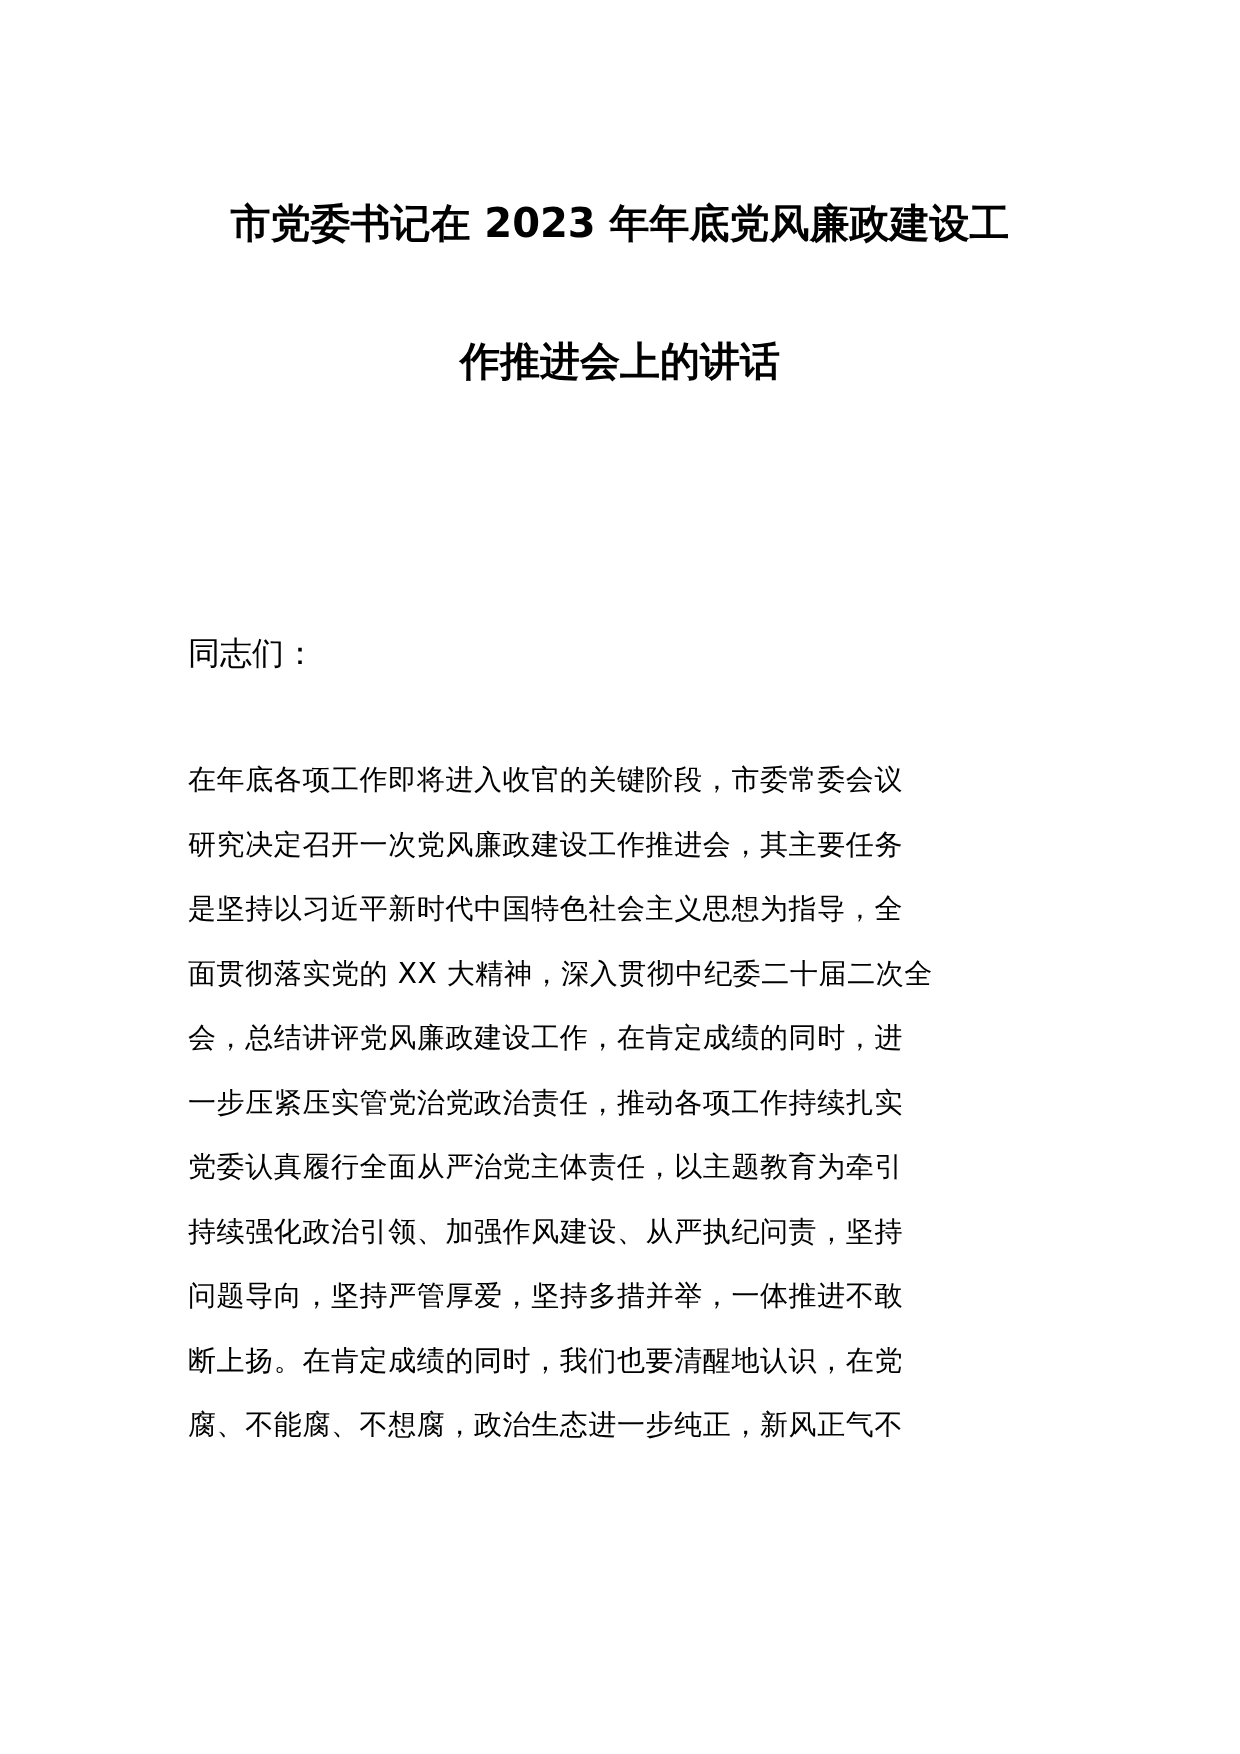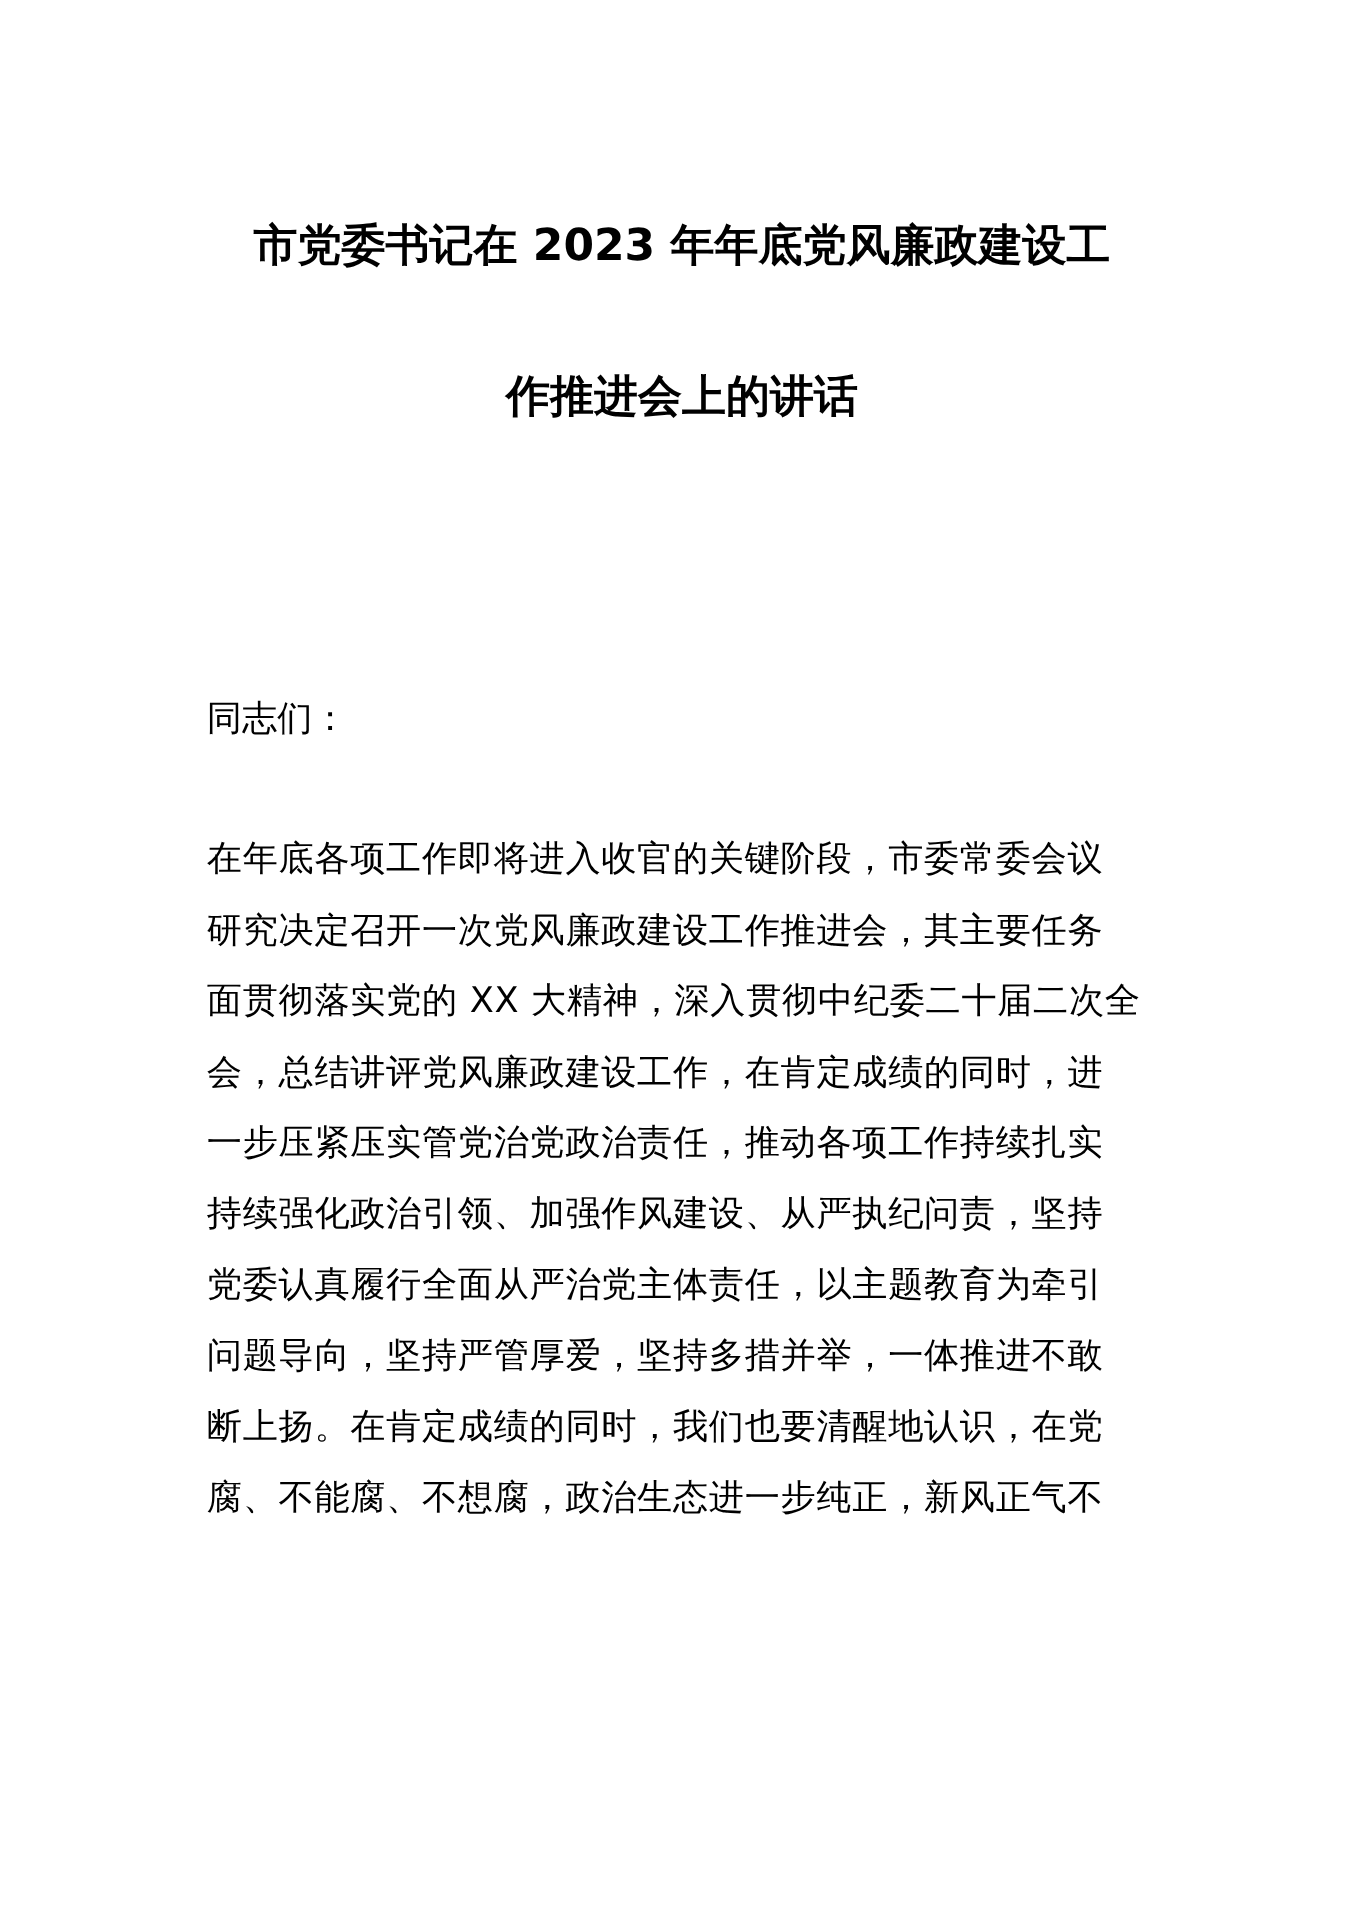--- a/index.html
+++ b/index.html
@@ -46,42 +46,43 @@
     }
     .body {
       position: absolute;
       left: 188px;
       top: 742px;
       width: 880px;
     }
     .body-line {
       display: block;
       height: 64.5px;
-      font-size: 32px;
+      font-size: 28px;
       line-height: 50px;
       white-space: nowrap;
       letter-spacing: 0.6px;
     }
   </style>
 </head>
 <body>
 
 <div class="page">
 
   <div class="title-line l1">市党委书记在 2023 年年底党风廉政建设工</div>
   <div class="title-line l2">作推进会上的讲话</div>
 
   <div class="greeting">同志们：</div>
 
   <div class="body">
     <span class="body-line">在年底各项工作即将进入收官的关键阶段，市委常委会议</span>
     <span class="body-line">研究决定召开一次党风廉政建设工作推进会，其主要任务</span>
+    <span class="body-line">是坚持以习近平新时代中国特色社会主义思想为指导，全</span>
     <span class="body-line">面贯彻落实党的 XX 大精神，深入贯彻中纪委二十届二次全</span>
     <span class="body-line">会，总结讲评党风廉政建设工作，在肯定成绩的同时，进</span>
     <span class="body-line">一步压紧压实管党治党政治责任，推动各项工作持续扎实</span>
+    <span class="body-line">党委认真履行全面从严治党主体责任，以主题教育为牵引</span>
     <span class="body-line">持续强化政治引领、加强作风建设、从严执纪问责，坚持</span>
-    <span class="body-line">党委认真履行全面从严治党主体责任，以主题教育为牵引</span>
     <span class="body-line">问题导向，坚持严管厚爱，坚持多措并举，一体推进不敢</span>
     <span class="body-line">断上扬。在肯定成绩的同时，我们也要清醒地认识，在党</span>
     <span class="body-line">腐、不能腐、不想腐，政治生态进一步纯正，新风正气不</span>
   </div>
 
 </div>
 
 </body></html>

